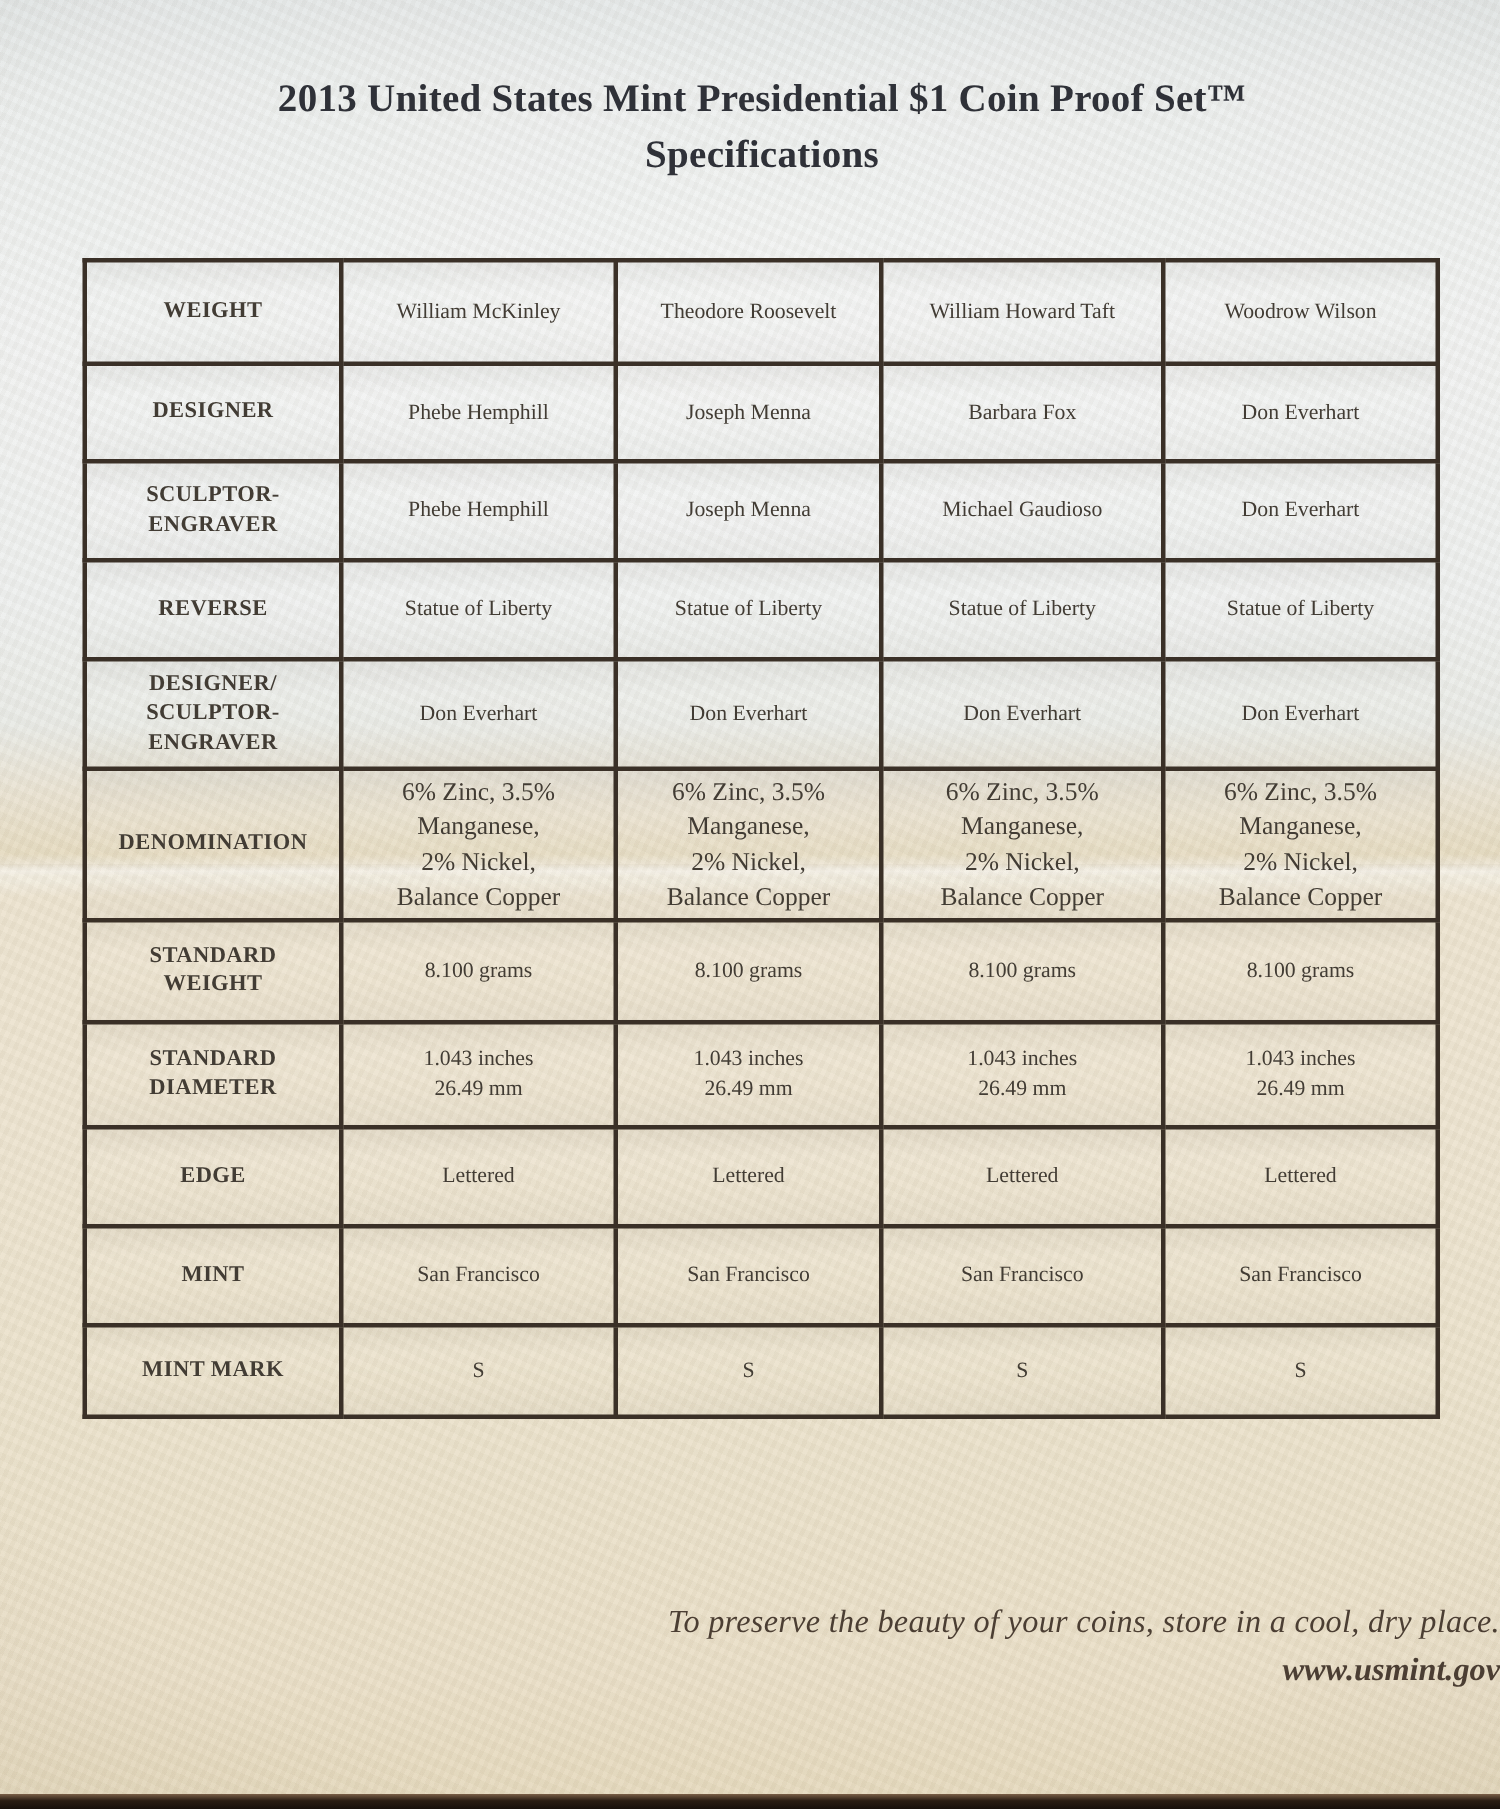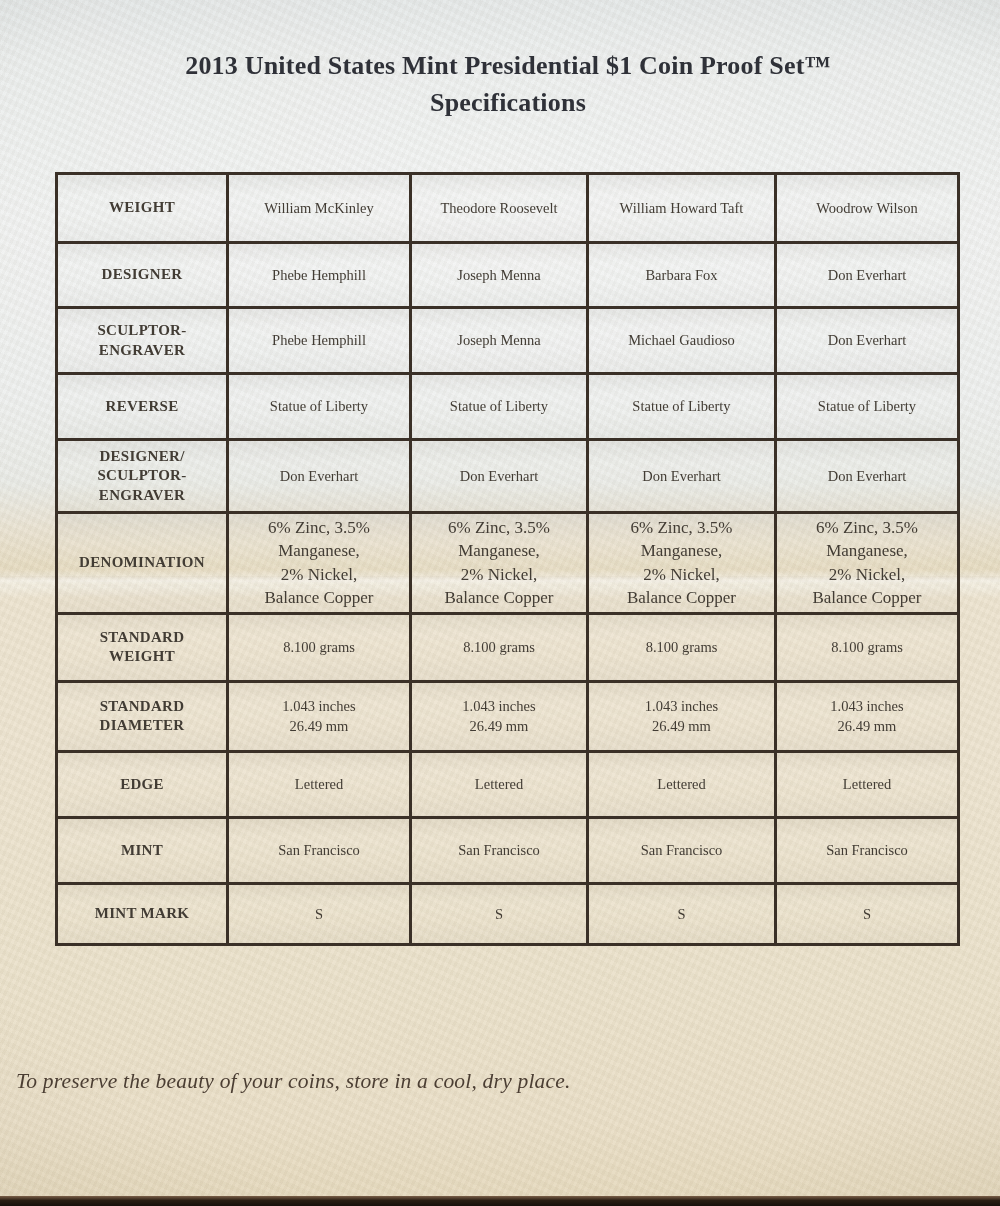--- a/index.html
+++ b/index.html
@@ -46,21 +46,21 @@
     color:var(--body_text, #423c34); white-space:pre-line;
     background:linear-gradient(180deg, rgba(100,95,85,0.07), rgba(255,255,255,0.05) 30%, rgba(255,255,255,0) 62%, rgba(100,95,85,0.04));
   }
   td.lbl { font-weight:bold; font-size:15px; letter-spacing:0.3px; color:#3a342c; line-height:1.3; }
   td.val { font-size:14.5px; line-height:1.4; }
   tr.comp td.val { font-size:17px; line-height:1.38; }
   tr.r0  { height:65px; } tr.r1  { height:69px; } tr.r2  { height:65px;padding-left:40px; }
   tr.r3  { height:66px; } tr.r4  { height:66px; } tr.r5  { height:73px; }
   tr.r6  { height:94px; } tr.r7  { height:68px; } tr.r8  { height:70px; }
   tr.r9  { height:66px; } tr.r10 { height:66px; } tr.r11 { height:61px;padding-left:32px; }
-  .footer { position:absolute; top:1069px; left:0; right:0; text-align:left; color:var(--footer_text, #4b3e33);padding-left:16px; }
+  .footer { position:absolute; top:1069px; left:0; right:0; text-align:right; color:var(--footer_text, #4b3e33);padding-left:16px; }
   .footer .note { font-style:italic; font-size:21.5px; letter-spacing:0.2px; }
   .footer .url  { font-style:italic; font-weight:bold; font-size:21.5px; margin-top:7px; }
 </style>
 </head>
 <body>
 
 <div class="page">
   <div class="texture"></div>
   <div class="crease"></div>
 
@@ -170,16 +170,17 @@
         <td class="val">S</td>
         <td class="val">S</td>
         <td class="val">S</td>
         <td class="val">S</td>
       </tr>
     </tbody>
   </table>
 
   <div class="footer">
     <div class="note">To preserve the beauty of your coins, store in a cool, dry place.</div>
+    <div class="url">www.usmint.gov</div>
   </div>
 
   <div class="backdrop-edge"></div>
 </div>
 
 </body></html>

